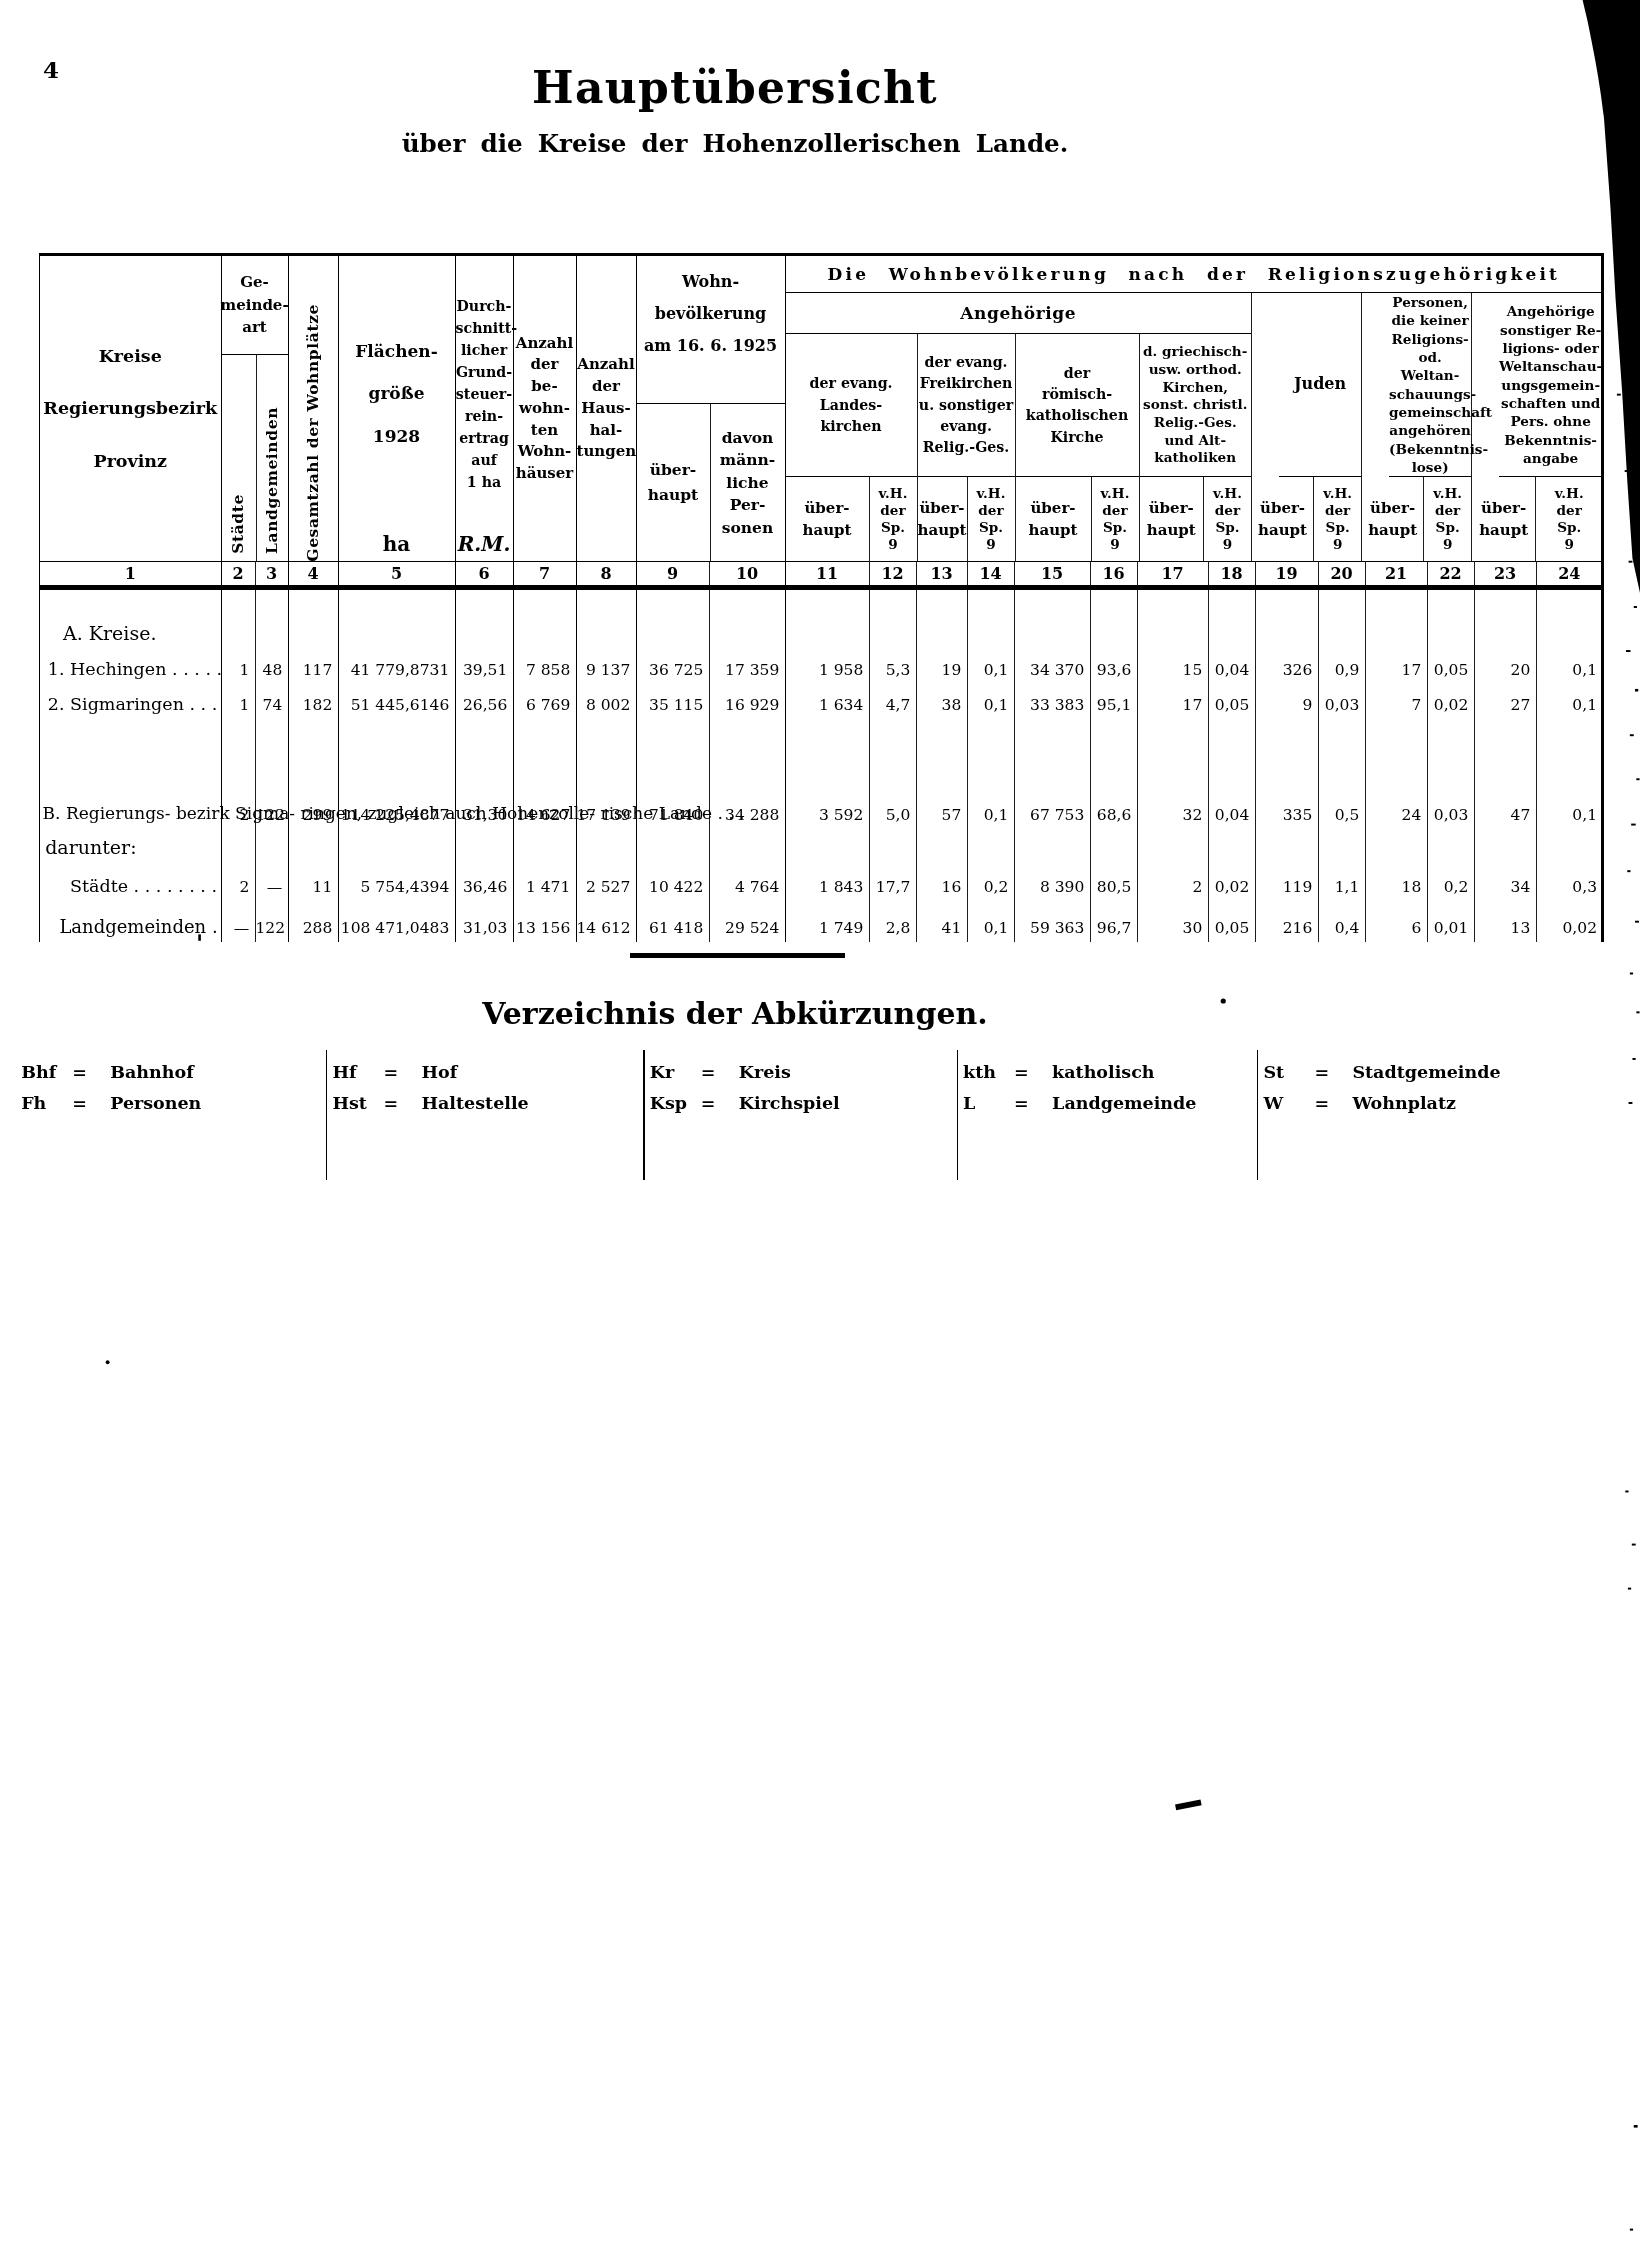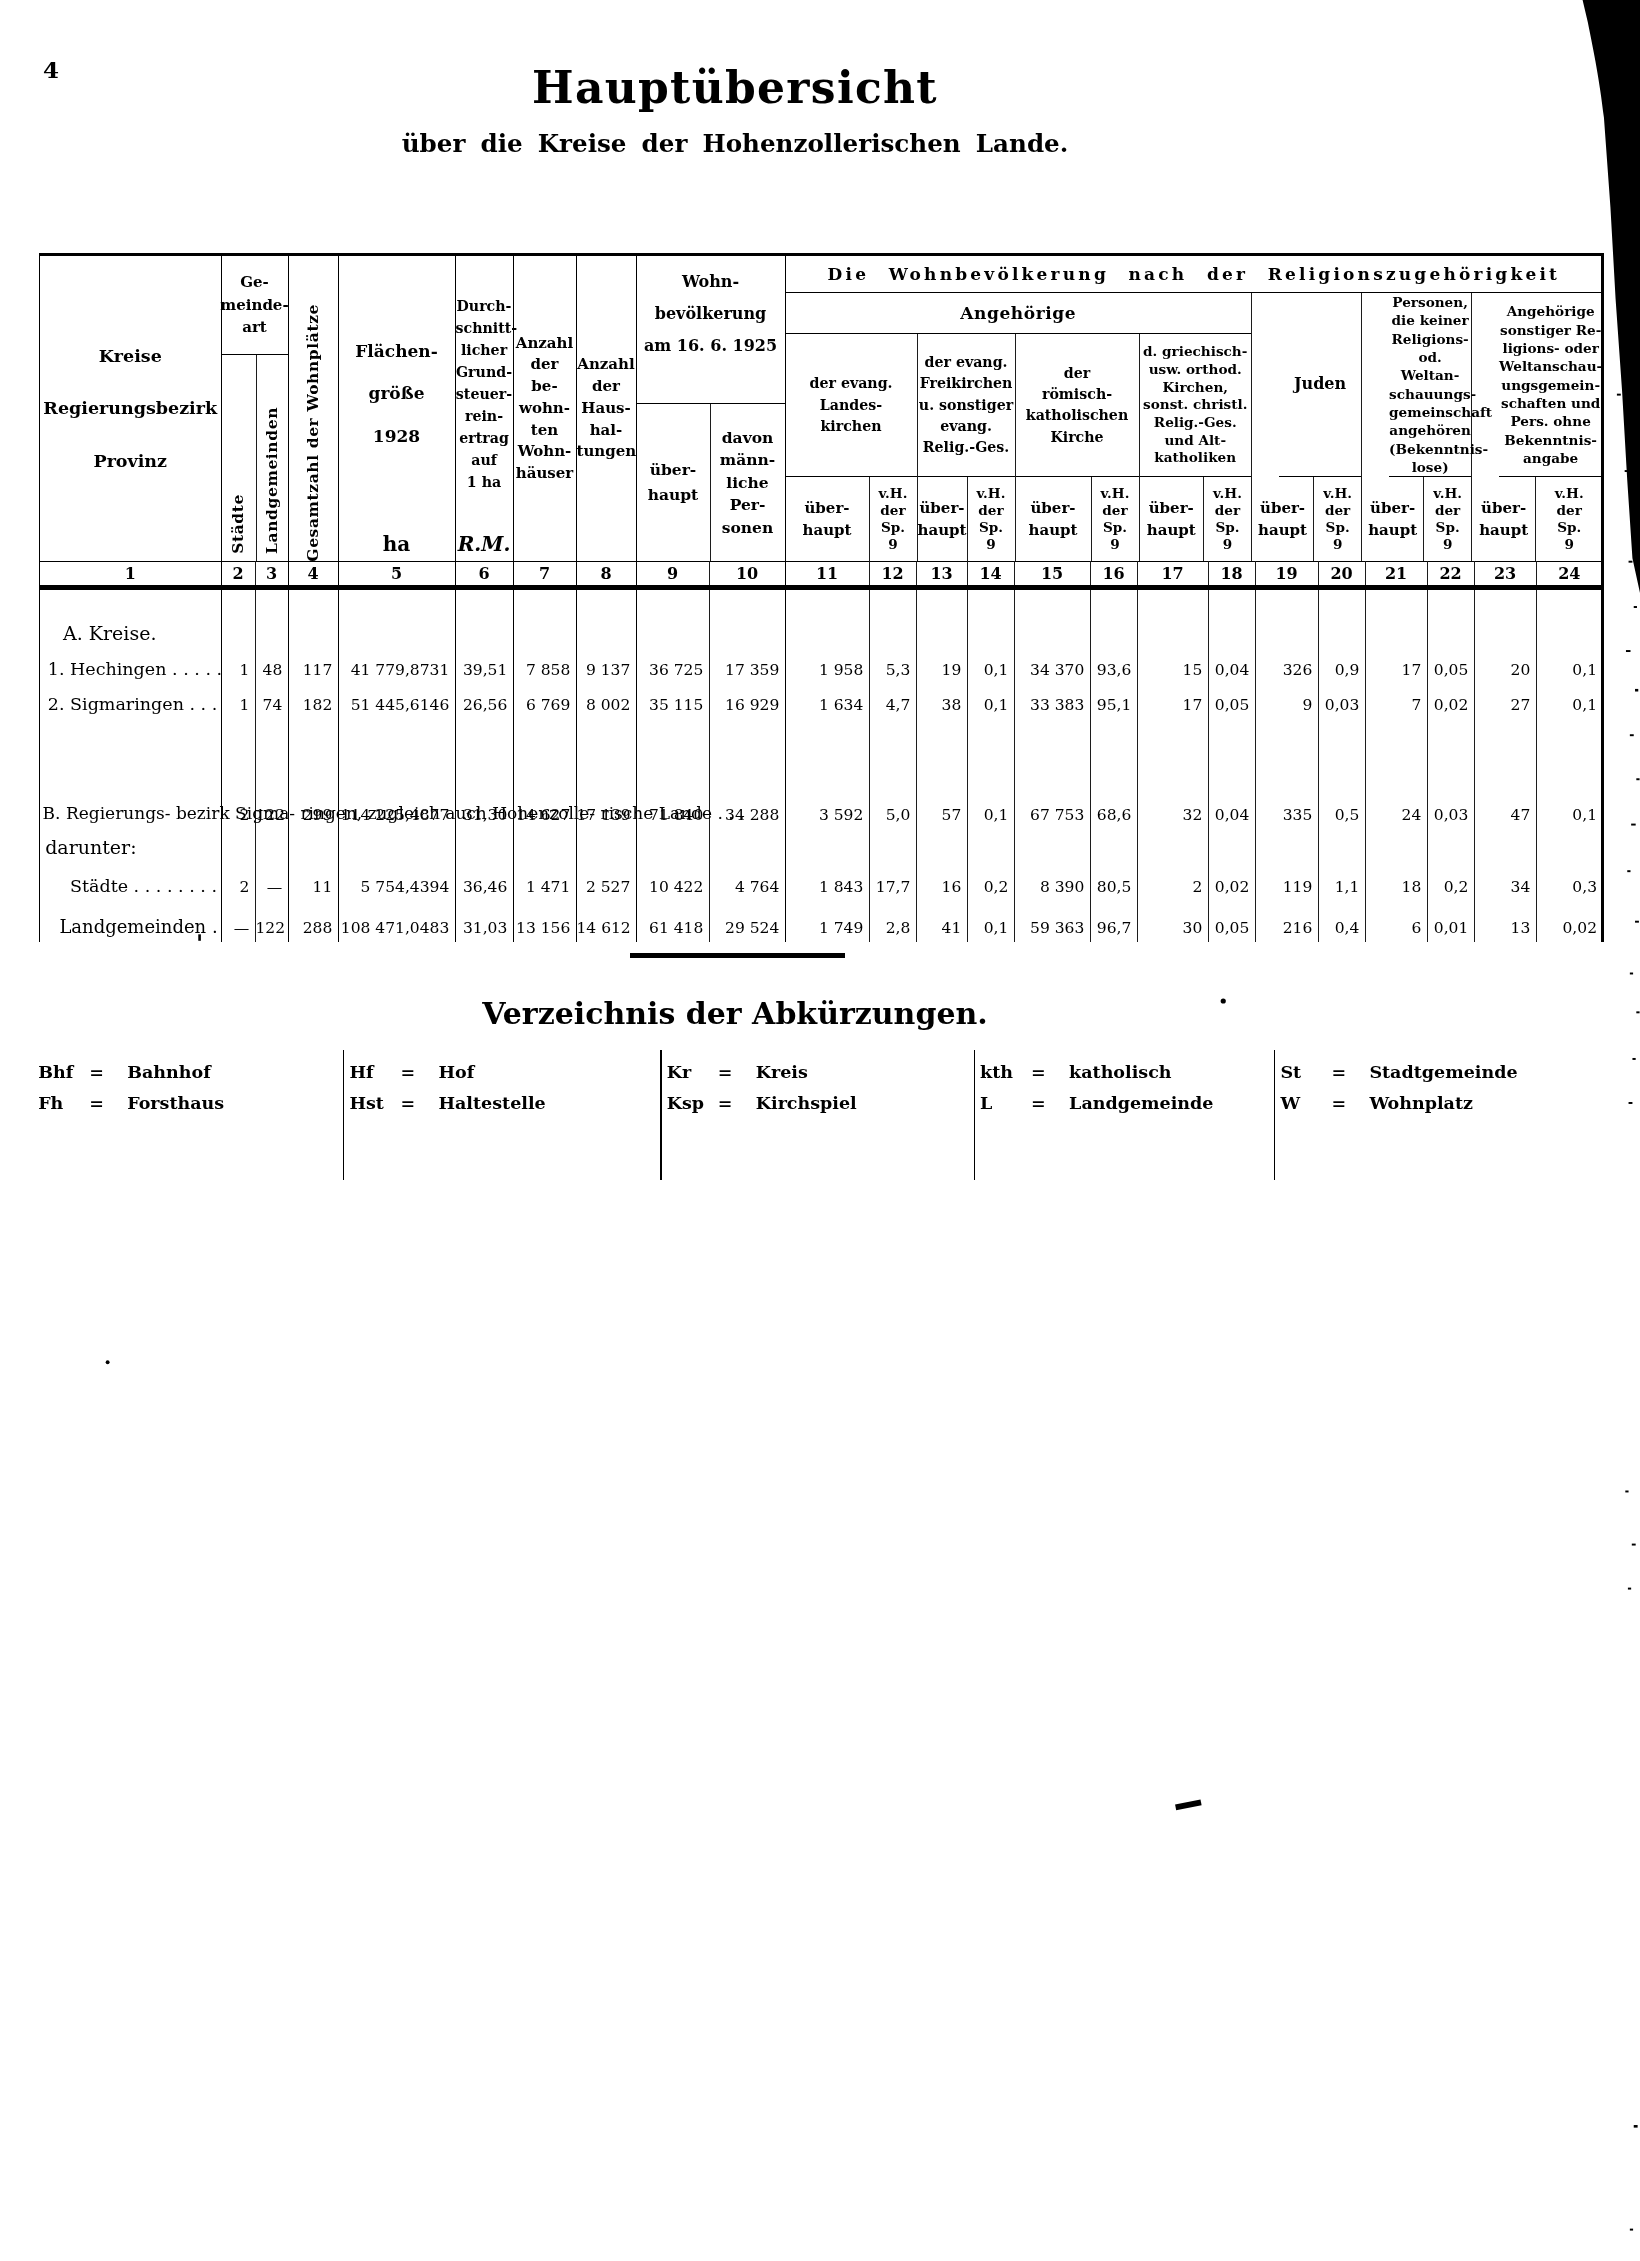--- a/index.html
+++ b/index.html
@@ -93,21 +93,21 @@
   .lbl-section{padding-left:23px;font-size:19px;}
   .lbl-entry{padding-left:7.8px;font-size:17.5px;}
   .lbl-block{padding-left:2.6px;font-size:17px;line-height:1.14;white-space:pre-line;}
   .lbl-note{padding-left:5.2px;font-size:19px;}
   .lbl-sub1{padding-left:30px;font-size:17.5px;}
   .lbl-sub2{padding-left:19.4px;font-size:18px;}
   
   #divider{position:absolute;left:630px;top:953px;width:215px;height:5.2px;background:#000;}
   #abbr-title{position:absolute;left:0;top:996px;width:1470px;text-align:center;
               font-size:30px;font-weight:bold;}
-  #abbr-list{position:absolute;left:33px;top:1050px;width:1606px;display:flex;}
+  #abbr-list{position:absolute;left:16px;top:1050px;width:1606px;display:flex;}
   .abbr-col{display:flex;flex-direction:column;gap:3.9px;padding-top:9px;}
   .ac1{width:310px;}.ac2{width:316px;}.ac3{width:312px;}.ac4{width:299px;}.ac5{width:304px;}
   .abbr-div{width:1.3px;height:130px;background:#000;}
   .abbr-entry{display:flex;font-size:17.5px;font-weight:bold;line-height:27px;padding-left:5.2px;}
   .ab{width:51px;}
   .eq{width:38px;text-align:left;}
   .term{flex:1;}
   #artifacts{position:absolute;left:0;top:0;width:1641px;height:2261px;pointer-events:none;}
 </style>
 </head>
@@ -601,21 +601,21 @@
   <div id="abbr-list">
       <div class="abbr-col ac1">
         <div class="abbr-entry">
           <span class="ab">Bhf</span>
           <span class="eq">=</span>
           <span class="term">Bahnhof</span>
         </div>
         <div class="abbr-entry">
           <span class="ab">Fh</span>
           <span class="eq">=</span>
-          <span class="term">Forsthaus</span>
+          <span class="term">Personen</span>
         </div>
       </div>
       <div class="abbr-div"></div>
       <div class="abbr-col ac2">
         <div class="abbr-entry">
           <span class="ab">Hf</span>
           <span class="eq">=</span>
           <span class="term">Hof</span>
         </div>
         <div class="abbr-entry">

